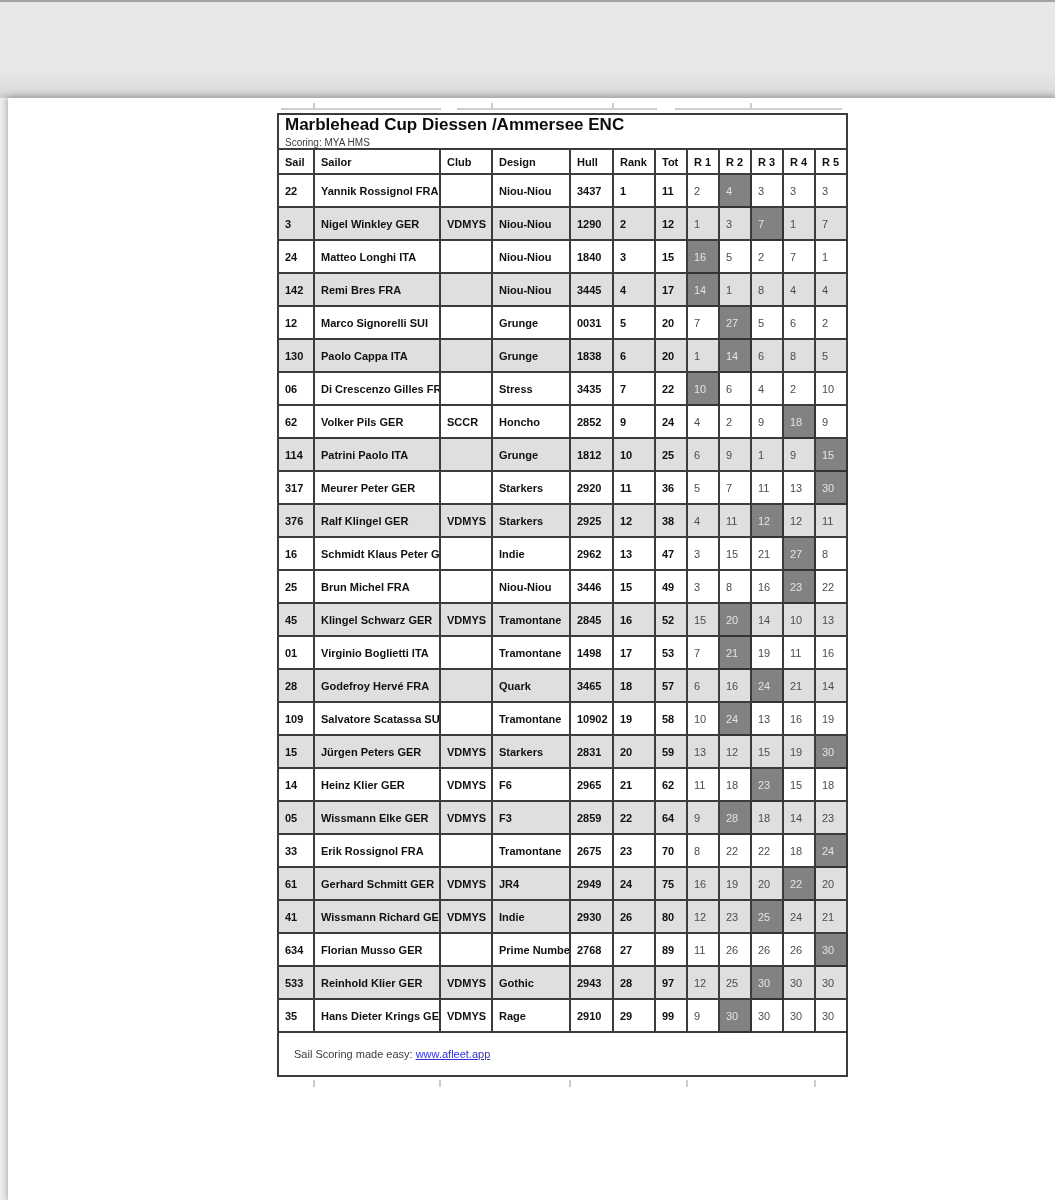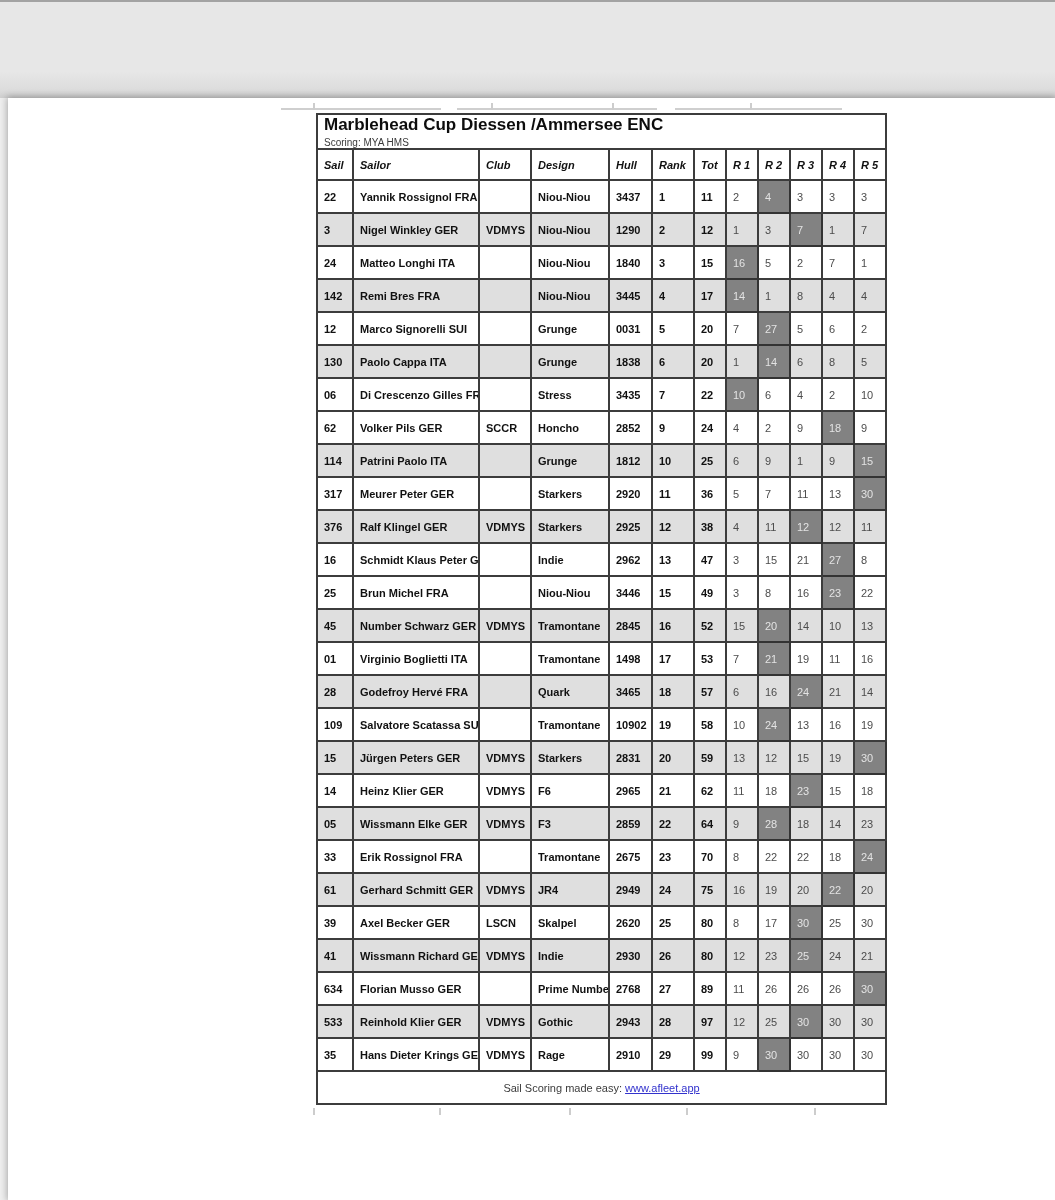--- a/index.html
+++ b/index.html
@@ -21,37 +21,37 @@
   }
   .page{
     position:absolute;left:8px;top:98px;width:1047px;height:1102px;
     background:#ffffff;box-shadow:0 0 7px 1px rgba(0,0,0,0.30);z-index:2;
   }
   
   .sheet{position:absolute;left:269px;top:15px;width:569px;}
   table.results{
     border-collapse:collapse;table-layout:fixed;width:569px;
     border:2px solid #141414;
-    font-size:11px;color:#111;margin-left:39px;
+    font-size:11px;color:#111;
   }
   .results td,.results th{
     border:2px solid #3c3c3c;height:33px;padding:0 0 0 6px;
     box-sizing:border-box;overflow:hidden;white-space:nowrap;
     text-align:left;vertical-align:middle;
   }
   .title-cell{height:50px;padding:6px 12px;}
   .doc-title{font-size:17px;font-weight:bold;color:#0d0d0d;line-height:20px;}
   .doc-subtitle{font-size:10px;color:#3b3b3b;margin-top:2px;}
-  .results th{font-weight:bold;height:31px;font-size:11px;font-style:italic;}
+  .results th{font-weight:bold;height:25px;font-size:11px;}
   .c{text-align:center;padding:0;}
   .b{font-weight:bold;}
   tr.stripe td{background:#dfdfdf;}
   td.race{color:#4c4c4c;font-weight:normal;}
   td.race.discard{background:#828282;color:#e3e3e3;border-color:#333;}
-  td.footer-cell{text-align:center;padding:8px;color:#3c3c3c;font-size:11px;height:33px;}
+  td.footer-cell{padding:15px;color:#3c3c3c;font-size:11px;height:33px;}
   .footer-link{color:#3232cd;text-decoration:underline;cursor:pointer;}
   
   col.w-sail{width:36px}col.w-sailor{width:126px}col.w-club{width:52px}
   col.w-design{width:78px}col.w-hull{width:43px}col.w-rank{width:42px}
   col.w-tot{width:32px}col.w-race{width:32px}
   
   .ticks{position:absolute;left:0;width:569px;height:8px;}
   .ticks.top{top:-11px;}
   .ticks.bottom{bottom:-10px;}
   .ticks .h{position:absolute;bottom:0;height:2px;background:#cfcfcf;}
@@ -291,21 +291,21 @@
             <td class="b c">15</td>
             <td class="b c">49</td>
             <td class="race c">3</td>
             <td class="race c">8</td>
             <td class="race c">16</td>
             <td class="race c discard">23</td>
             <td class="race c">22</td>
           </tr>
           <tr class="stripe">
             <td class="b c">45</td>
-            <td class="b">Number Schwarz GER</td>
+            <td class="b">Klingel Schwarz GER</td>
             <td class="b">VDMYS</td>
             <td class="b">Tramontane</td>
             <td class="b c">2845</td>
             <td class="b c">16</td>
             <td class="b c">52</td>
             <td class="race c">15</td>
             <td class="race c discard">20</td>
             <td class="race c">14</td>
             <td class="race c">10</td>
             <td class="race c">13</td>
@@ -415,34 +415,20 @@
             <td class="b">JR4</td>
             <td class="b c">2949</td>
             <td class="b c">24</td>
             <td class="b c">75</td>
             <td class="race c">16</td>
             <td class="race c">19</td>
             <td class="race c">20</td>
             <td class="race c discard">22</td>
             <td class="race c">20</td>
           </tr>
-          <tr>
-            <td class="b c">39</td>
-            <td class="b">Axel Becker GER</td>
-            <td class="b">LSCN</td>
-            <td class="b">Skalpel</td>
-            <td class="b c">2620</td>
-            <td class="b c">25</td>
-            <td class="b c">80</td>
-            <td class="race c">8</td>
-            <td class="race c">17</td>
-            <td class="race c discard">30</td>
-            <td class="race c">25</td>
-            <td class="race c">30</td>
-          </tr>
           <tr class="stripe">
             <td class="b c">41</td>
             <td class="b">Wissmann Richard GER</td>
             <td class="b">VDMYS</td>
             <td class="b">Indie</td>
             <td class="b c">2930</td>
             <td class="b c">26</td>
             <td class="b c">80</td>
             <td class="race c">12</td>
             <td class="race c">23</td>

